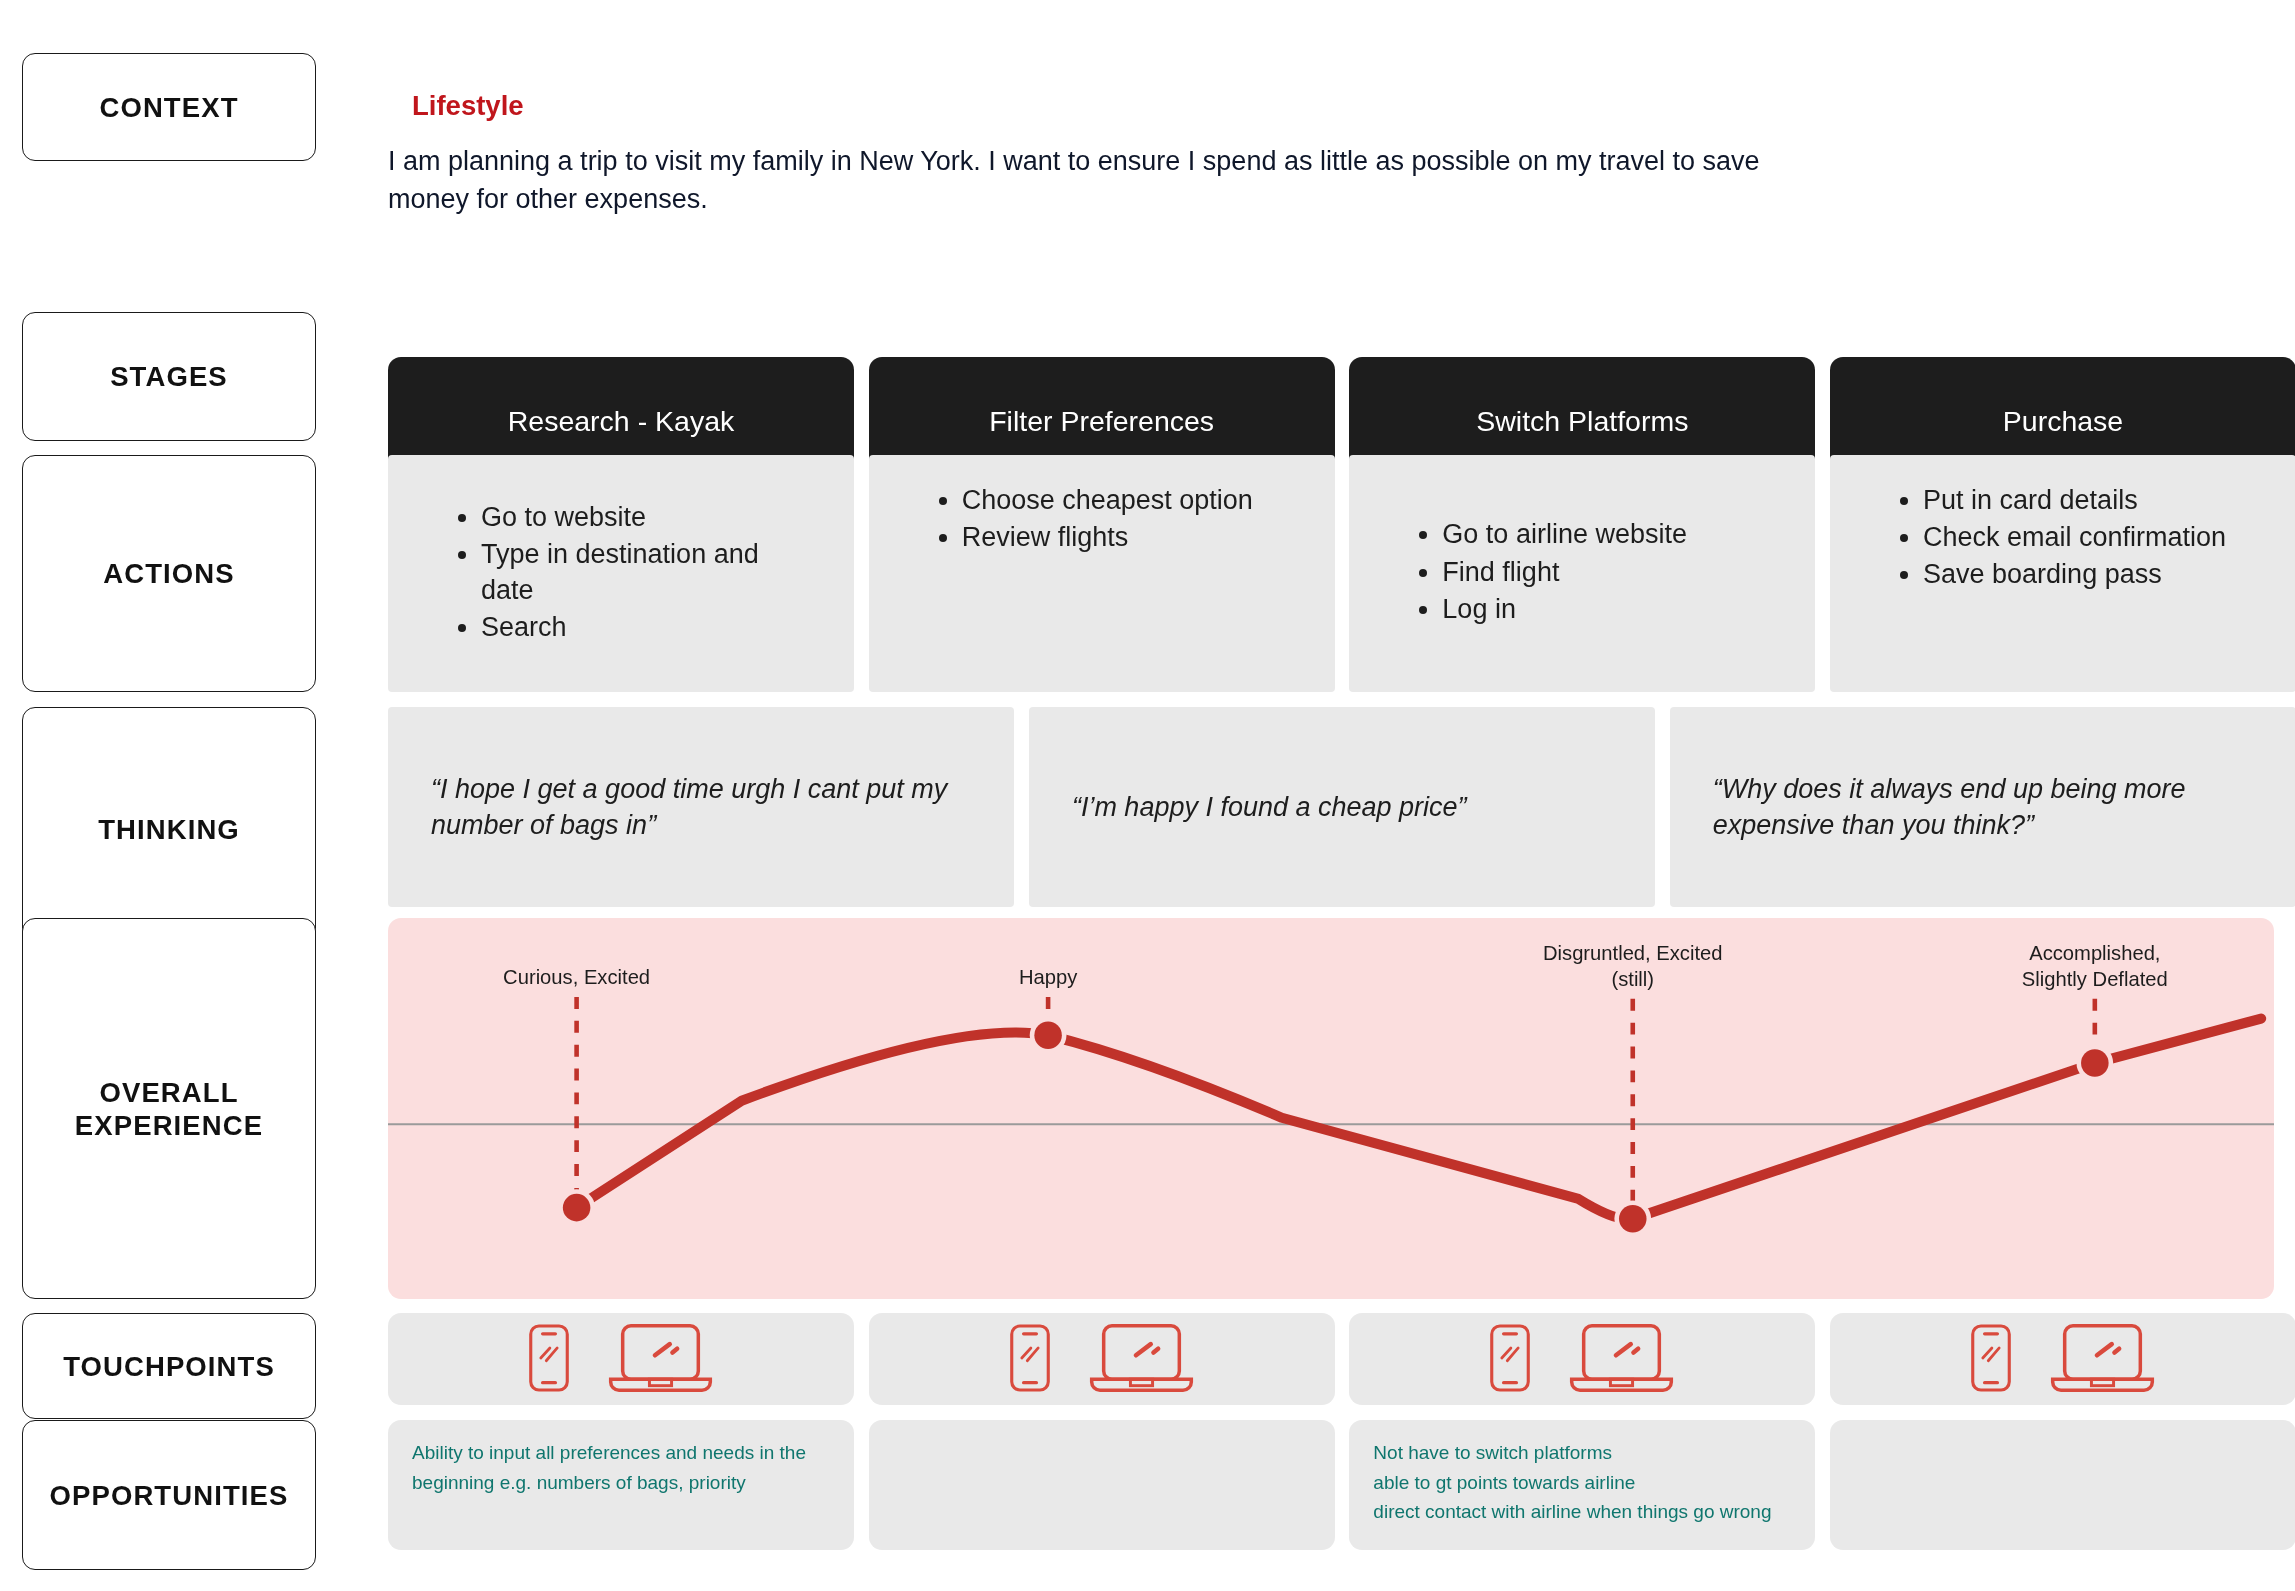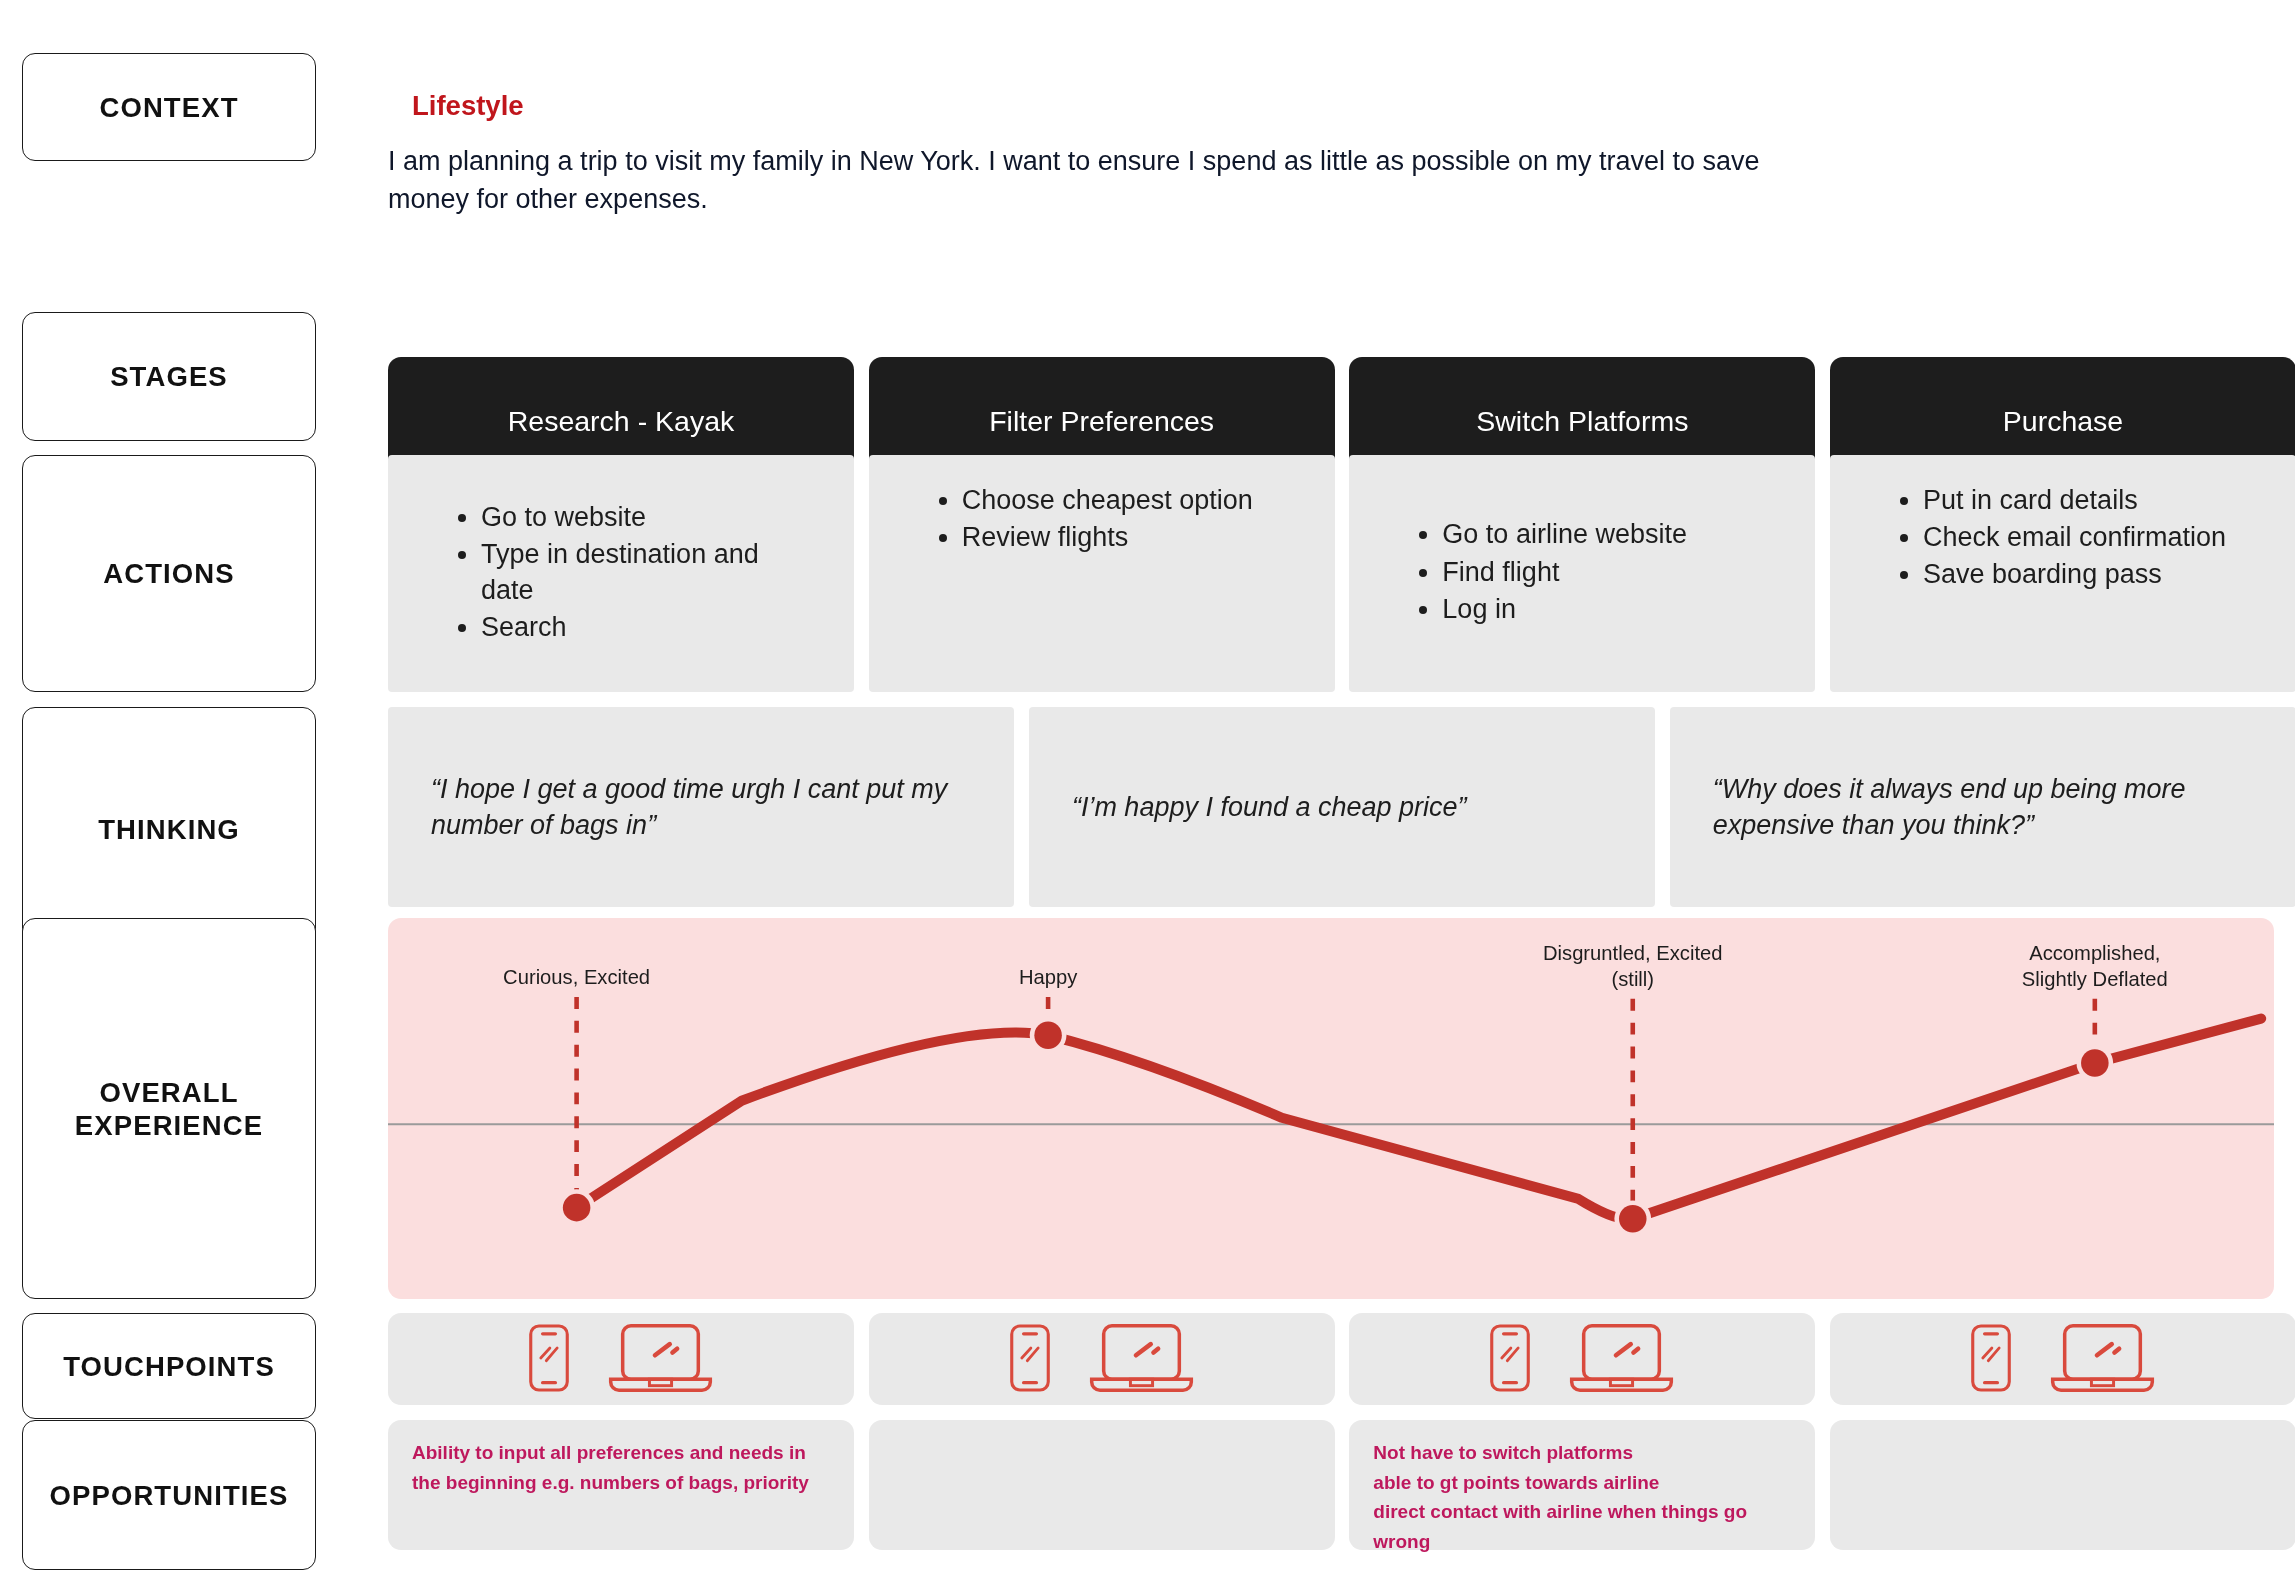--- a/index.html
+++ b/index.html
@@ -130,23 +130,23 @@
 
   
   .opp-card {
     height: 130px;
     background: #e9e9e9;
     border-radius: 13px;
     padding: 18.4px 24px;
   }
   .opp-card p {
     font-size: 19px;
-    font-weight: bold;
+    font-weight: normal;
     line-height: 1.55;
-    color: #be185d;
+    color: #0f766e;
   }
 </style>
 </head>
 <body>
 
 <div class="board">
 
   <div class="label-box" style="top:53px;height:108px;">
     <span>CONTEXT</span>
   </div>

